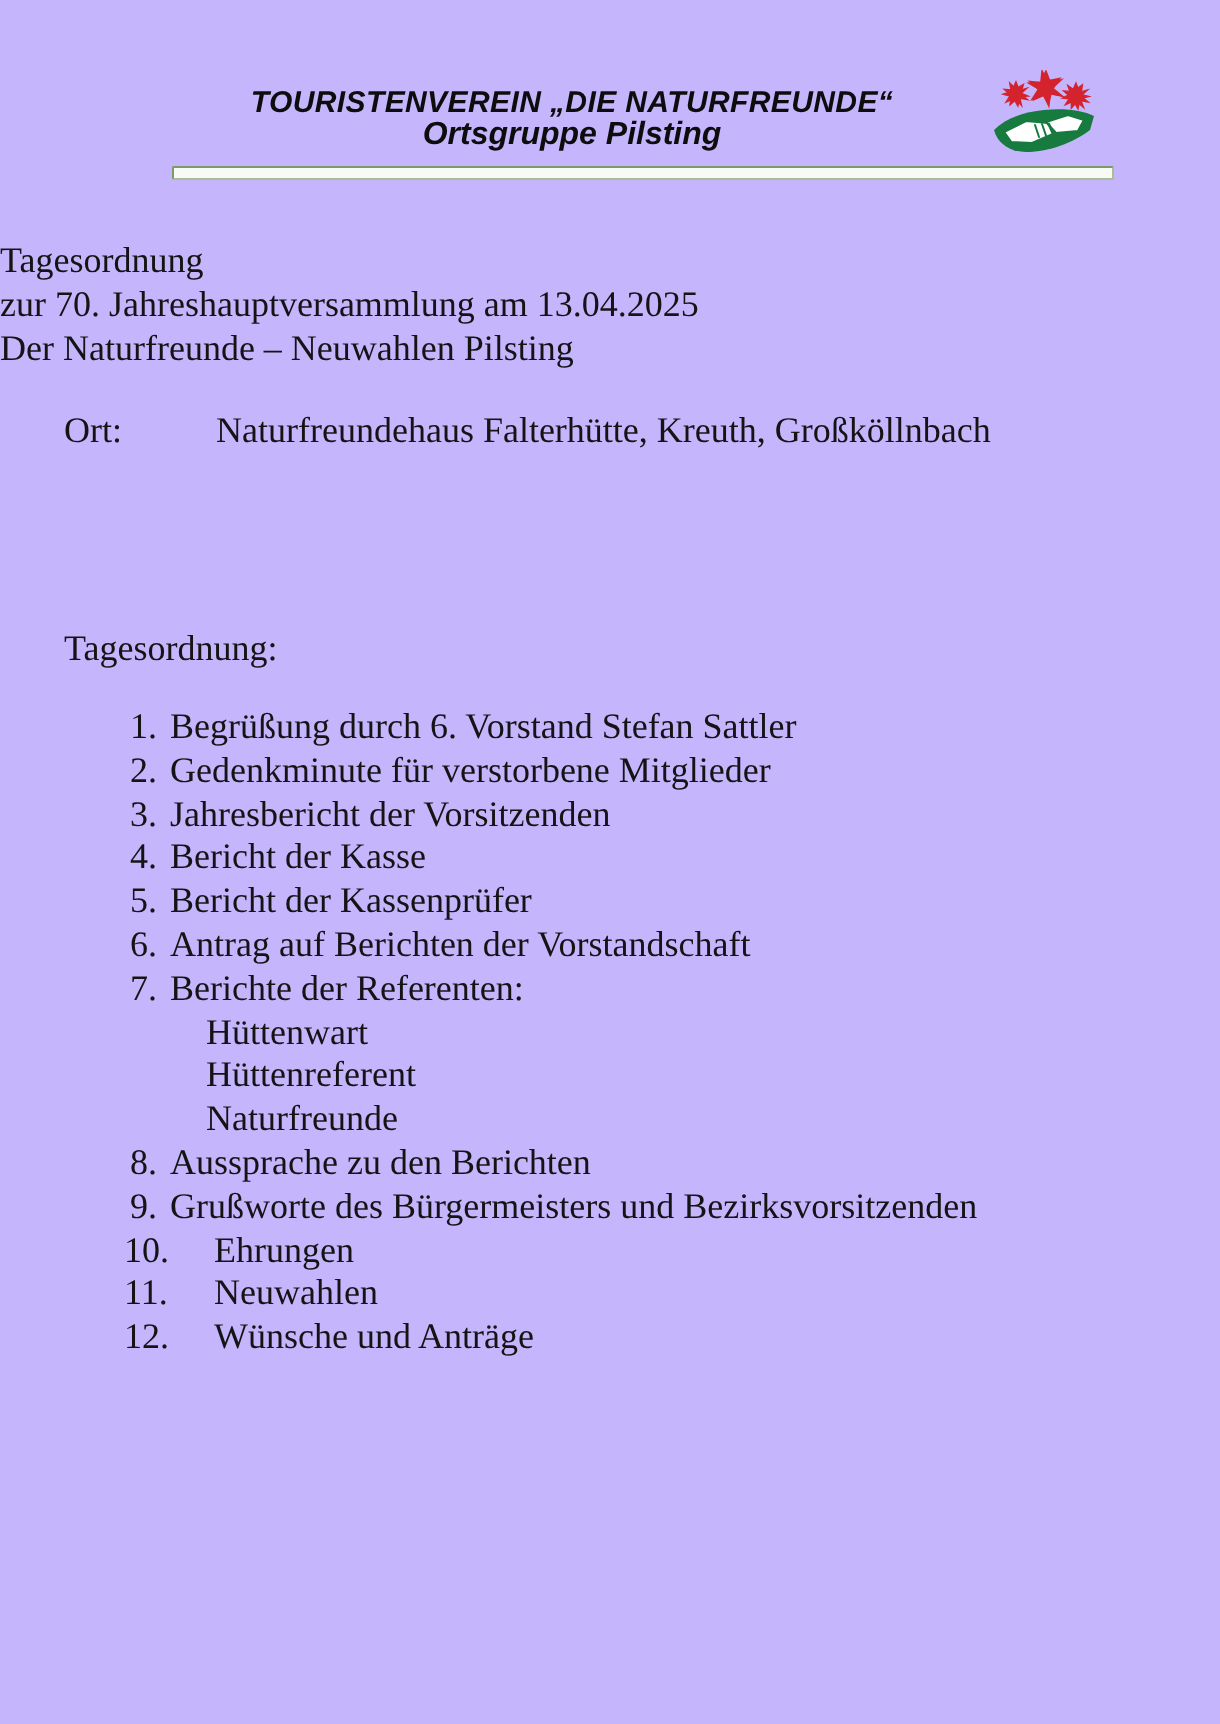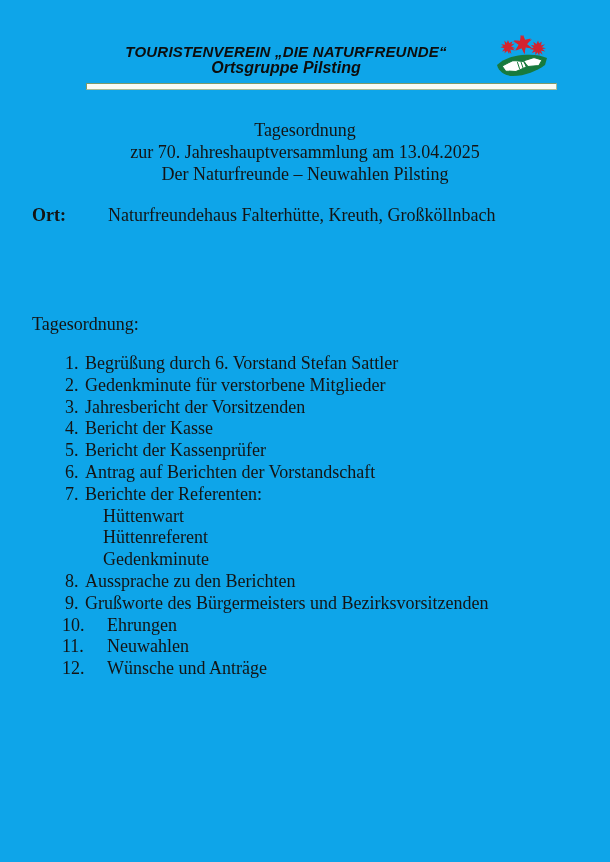--- a/index.html
+++ b/index.html
@@ -4,21 +4,21 @@
 <style>
   html, body {
     margin: 0;
     padding: 0;
     background: #ffffff;
   }
   .page {
     position: relative;
     width: 610px;
     height: 862px;
-    background: #0ea5e9;
+    background: #c4b5fd;
     color: #141414;
     font-family: "Liberation Serif", serif;
     overflow: hidden;
   }
 
   
   .org-text {
     position: absolute;
     left: 86px;
     top: 44px;
@@ -53,42 +53,41 @@
     border-color: #7d9a6a #a9bd98 #a9bd98 #7d9a6a;
     border-radius: 1px;
   }
 
   
   .doc-title {
     position: absolute;
     left: 0;
     top: 120px;
     width: 610px;
-    text-align: center;
     font-size: 18px;
     line-height: 21.8px;
   }
 
   .meta-ort {
     position: absolute;
     left: 32px;
     top: 205px;
     display: flex;
     font-size: 18px;
     line-height: 21.8px;
   }
   .meta-beginn {
     position: absolute;
     left: 32px;
     top: 249px;
     font-size: 18px;
     line-height: 21.8px;
   }
   .meta-row { display: flex; }
-  .meta-label { width: 76px; flex: 0 0 76px; font-weight: bold; }
+  .meta-label { width: 76px; flex: 0 0 76px; }
 
   .agenda-heading {
     position: absolute;
     left: 32px;
     top: 314px;
     font-size: 18px;
     line-height: 21.8px;
   }
 
   .agenda-list {
@@ -187,21 +186,21 @@
         <span class="num">7.</span>
         <span>Berichte der Referenten:</span>
       </div>
     <div class="li sub">
         <span>Hüttenwart</span>
       </div>
     <div class="li sub">
         <span>Hüttenreferent</span>
       </div>
     <div class="li sub">
-        <span>Gedenkminute</span>
+        <span>Naturfreunde</span>
       </div>
     <div class="li single">
         <span class="num">8.</span>
         <span>Aussprache zu den Berichten</span>
       </div>
     <div class="li single">
         <span class="num">9.</span>
         <span>Grußworte des Bürgermeisters und Bezirksvorsitzenden</span>
       </div>
     <div class="li double">

